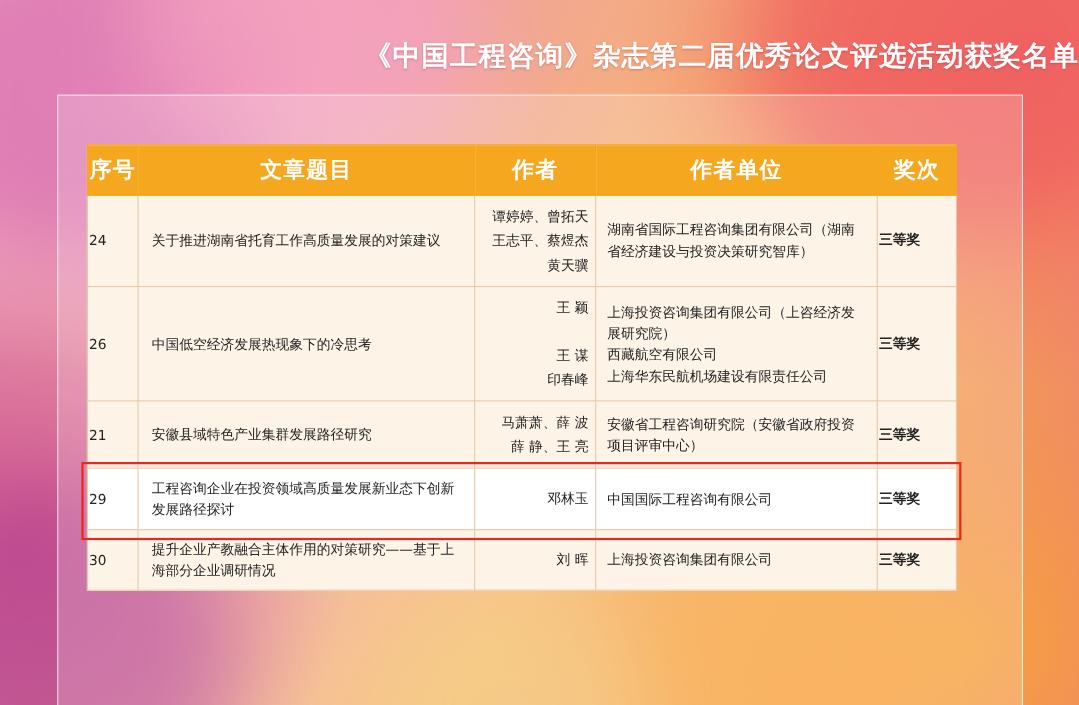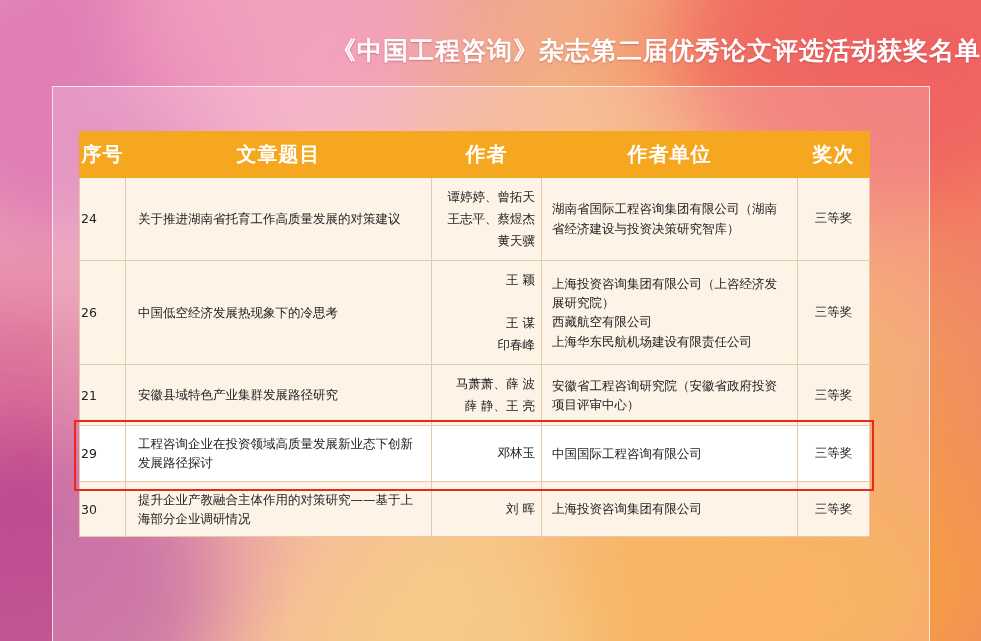--- a/index.html
+++ b/index.html
@@ -92,21 +92,21 @@
   thead th.c-no    { width: 46px; }
   thead th.c-title { width: 306px; }
   thead th.c-author{ width: 110px; }
   thead th.c-org   { width: 256px; }
   thead th.c-prize { width: 72px; }
 
   td.c-no    { text-align: left; width: 46px; }
   td.c-title { padding: 8px 12px; line-height: 1.55; }
   td.c-author{ text-align: right; padding: 8px 6px; line-height: 1.75; white-space: pre-line; }
   td.c-org   { padding: 8px 10px; line-height: 1.55; white-space: pre-line; }
-  td.c-prize { text-align: center; }
+  td.c-prize { text-align: left; font-weight: bold; }
 
   tr.alt td { background: #fdf3e7; }
   tr.plain td { background: #ffffff; }
 
   
   .hl-box {
     position: absolute;
     z-index: 6;
     border: 2px solid #e8271d;
     pointer-events: none;

